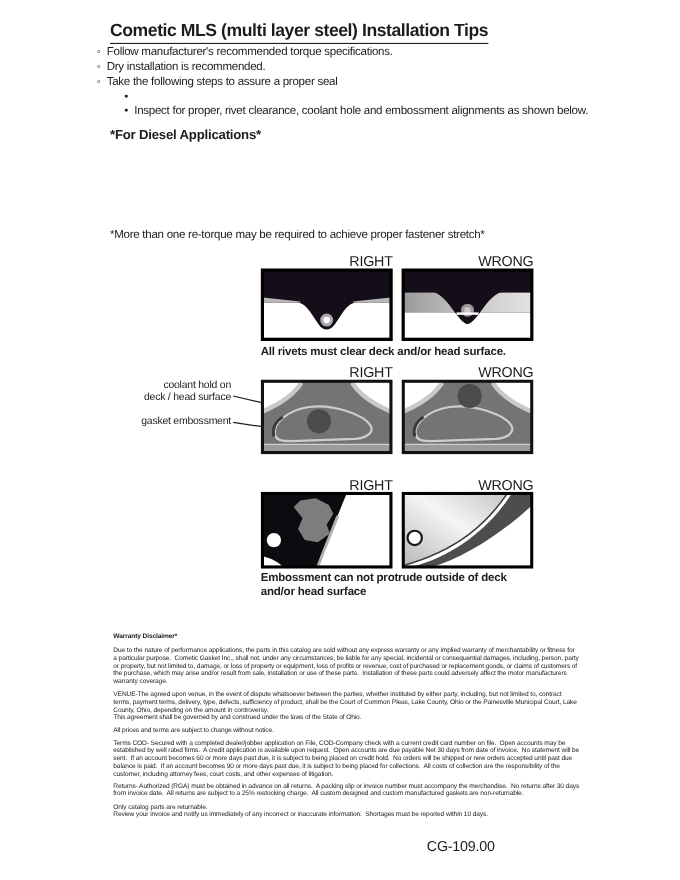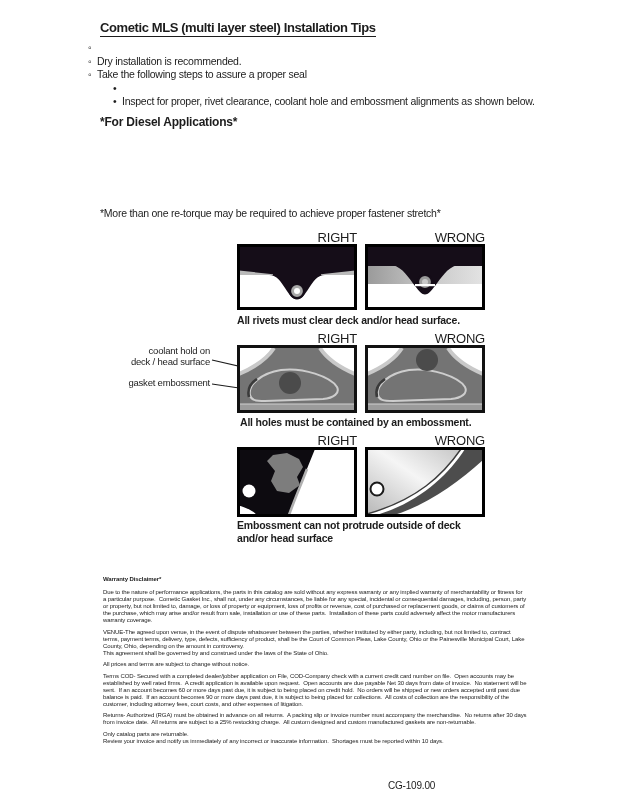--- a/index.html
+++ b/index.html
@@ -1,19 +1,19 @@
 <!DOCTYPE html>
 <html><head>
 <meta charset="utf-8">
 <style>
   html,body{margin:0;padding:0;background:#ffffff;}
   .page{position:relative;width:618px;height:800px;background:#ffffff;overflow:hidden;
         font-family:"Liberation Sans", sans-serif;color:#1c1c1c;}
   
-  .title{position:absolute;left:100px;top:20px;font-size:13px;font-weight:bold;
+  .title{position:absolute;left:100px;top:20px;font-size:16px;font-weight:bold;
          letter-spacing:-0.4px;border-bottom:1.6px solid #1c1c1c;padding-bottom:1px;margin:0;}
   
   .bullets{position:absolute;left:88px;top:41px;width:470px;font-size:10.5px;
            letter-spacing:-0.25px;line-height:13.5px;}
   .li{display:flex;}
   .li .mk{width:9px;flex:0 0 9px;}
   .li.sub{margin-left:25px;}
   
   .h2{position:absolute;left:100px;top:115px;font-size:12px;font-weight:bold;
       letter-spacing:-0.2px;margin:0;}
@@ -26,33 +26,34 @@
   .dimg{position:absolute;width:120px;display:block;}
   .cap{position:absolute;font-size:10.5px;font-weight:bold;letter-spacing:-0.2px;line-height:12.5px;margin:0;}
   .sidelab{position:absolute;left:98px;width:112px;text-align:right;font-size:9.5px;
            letter-spacing:-0.2px;line-height:10.5px;}
   
   .disc{position:absolute;left:103px;top:576px;width:424px;font-size:6px;line-height:7px;
         letter-spacing:-0.1px;}
   .disc h3{font-size:6px;margin:0 0 6px 0;}
   .disc p{margin:0 0 4.5px 0;white-space:pre-wrap;}
   
-  .footer{position:absolute;left:388px;top:780px;font-size:10px;letter-spacing:-0.2px;}
+  .footer{position:absolute;left:388px;top:762px;font-size:13px;letter-spacing:-0.2px;}
   svg{display:block;}
 </style>
 </head>
 <body>
 
 <div class="page">
 
   <h1 class="title">Cometic MLS (multi layer steel) Installation Tips</h1>
 
   <div class="bullets">
     <div class="li">
       <span class="mk">◦</span>
+      <span>Follow manufacturer's recommended torque specifications.</span>
     </div>
     <div class="li">
       <span class="mk">◦</span>
       <span>Dry installation is recommended.</span>
     </div>
     <div class="li">
       <span class="mk">◦</span>
       <span>Take the following steps to assure a proper seal</span>
     </div>
     <div class="li sub">
@@ -133,21 +134,20 @@
     <path d="M2,29 C16,23 30,14 37,3" fill="none" stroke="#c9c9c9" stroke-width="4"></path>
     <path d="M118,29 C104,23 90,14 83,3" fill="none" stroke="#c9c9c9" stroke-width="4"></path>
     <rect x="2" y="59" width="116" height="7" fill="#9b9b9b"></rect>
     <line x1="2" y1="59" x2="118" y2="59" stroke="#cfcfcf" stroke-width="1.2"></line>
     <path d="M13,50 C11,40 24,28 44,25 C66,22 94,32 100,42 C103,48 97,53 86,54 L28,56 C18,56 14,55 13,50 Z" fill="none" stroke="#cdcdcd" stroke-width="2"></path>
     <path d="M12,52 C10,44 14,38 20,34" fill="none" stroke="#3a3a3a" stroke-width="2.6"></path>
     <circle cx="62" cy="15" r="11" fill="#4b4b4b"></circle>
     <rect x="1.5" y="1.5" width="117" height="65" fill="none" stroke="#111111" stroke-width="3"></rect>
   </svg>
 
-  <p class="cap" style="left:240px;top:416px;">All holes must be contained by an embossment.</p>
 
   <div class="dlabel" style="left:237px;top:433px;">RIGHT</div>
   <div class="dlabel" style="left:365px;top:433px;">WRONG</div>
 
   <svg class="dimg" style="left:237px;top:447px;" width="120" height="70" viewBox="0 0 120 70">
     <rect width="120" height="70" fill="#ffffff"></rect>
     <path d="M2,2 L78,2 C68,26 60,48 52,68 L20,68 C14,62 6,60 2,58.5 Z" fill="#0d0b10"></path>
     <path d="M70,22 C63,40 57,54 52,68" fill="none" stroke="#b0b0b0" stroke-width="2.6"></path>
     <path d="M36,8 L50,6 L62,12 L66,20 L60,30 L63,38 L52,46 L40,44 L34,34 L38,24 L30,14 Z" fill="#7d7d7d"></path>
     <circle cx="12" cy="44" r="6.5" fill="#ffffff"></circle>

